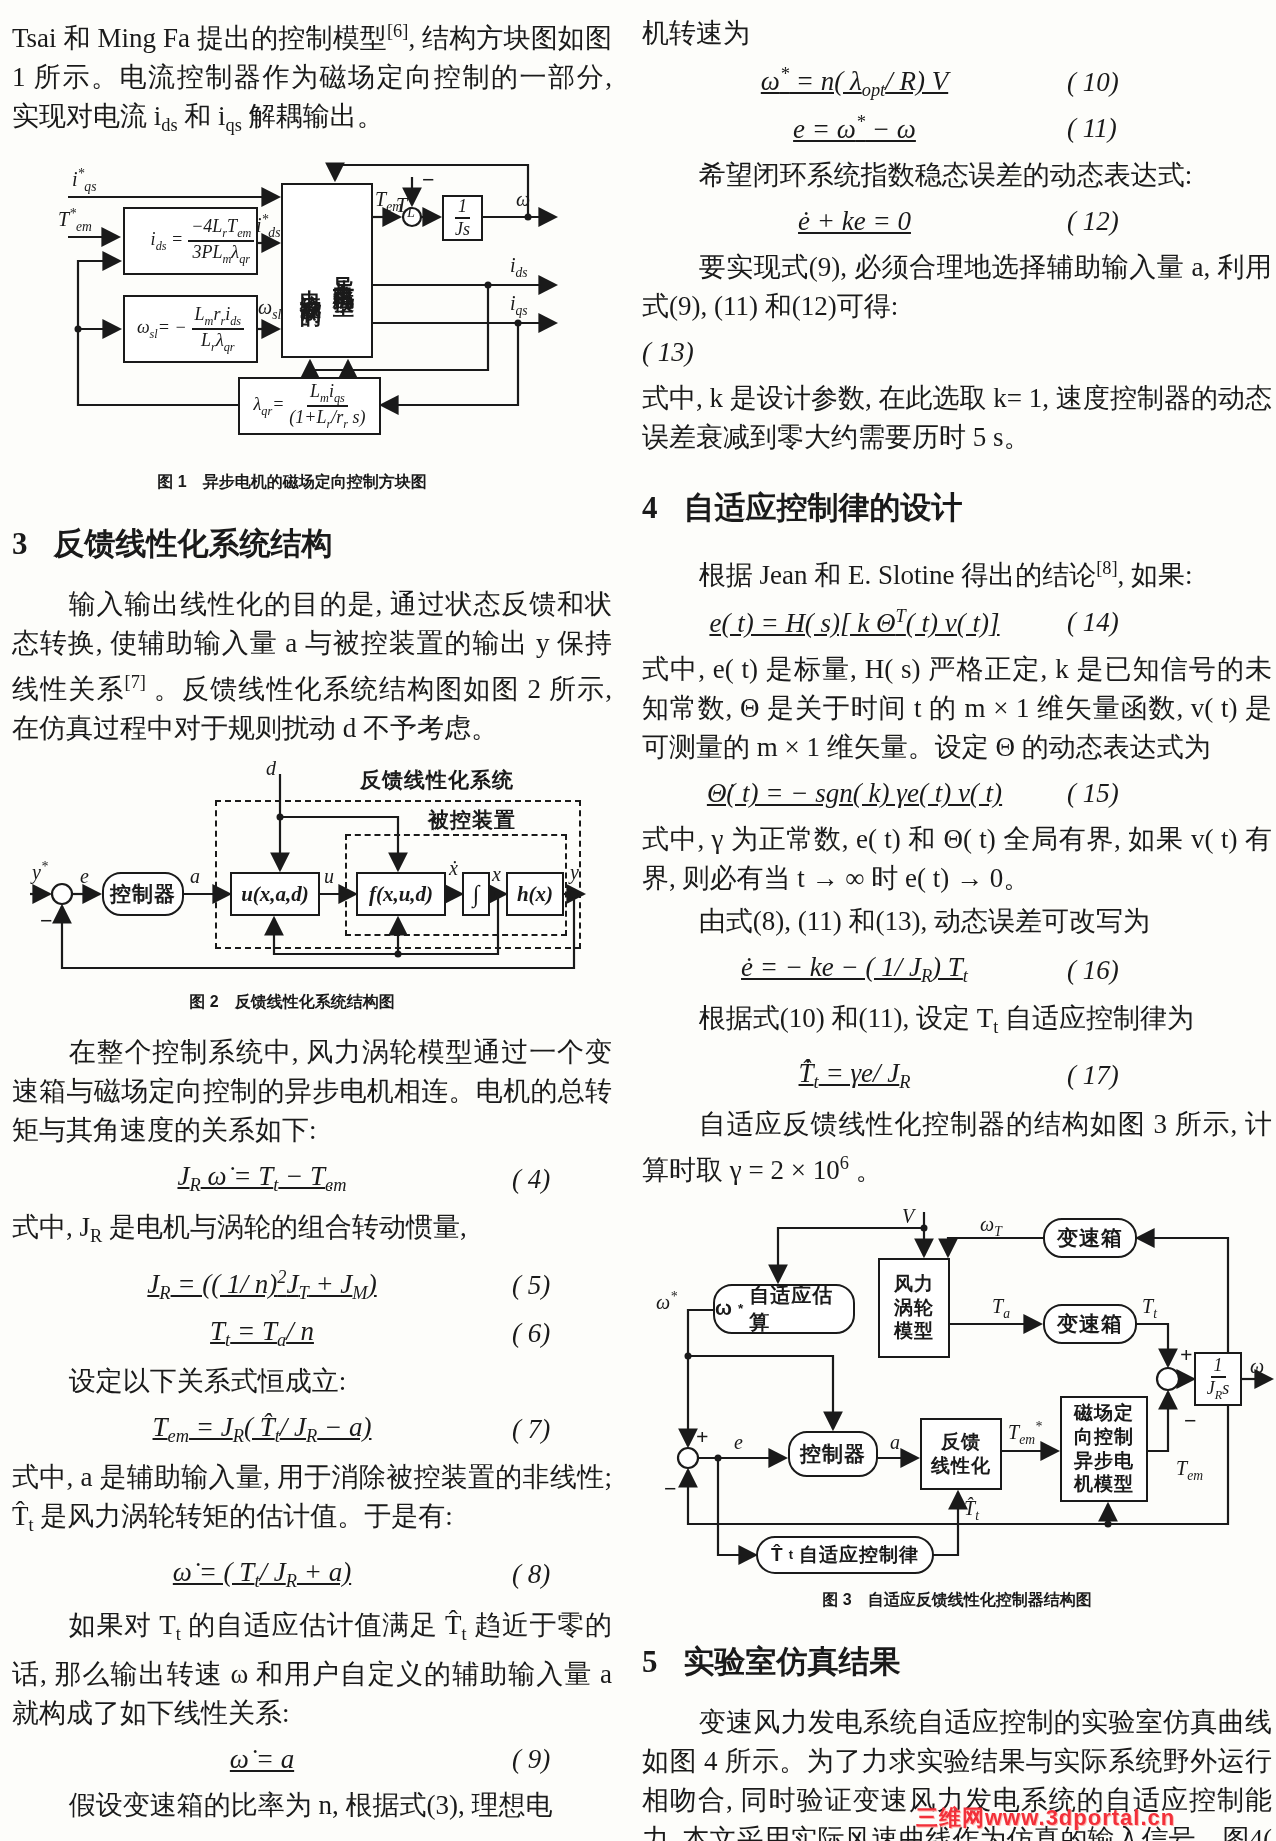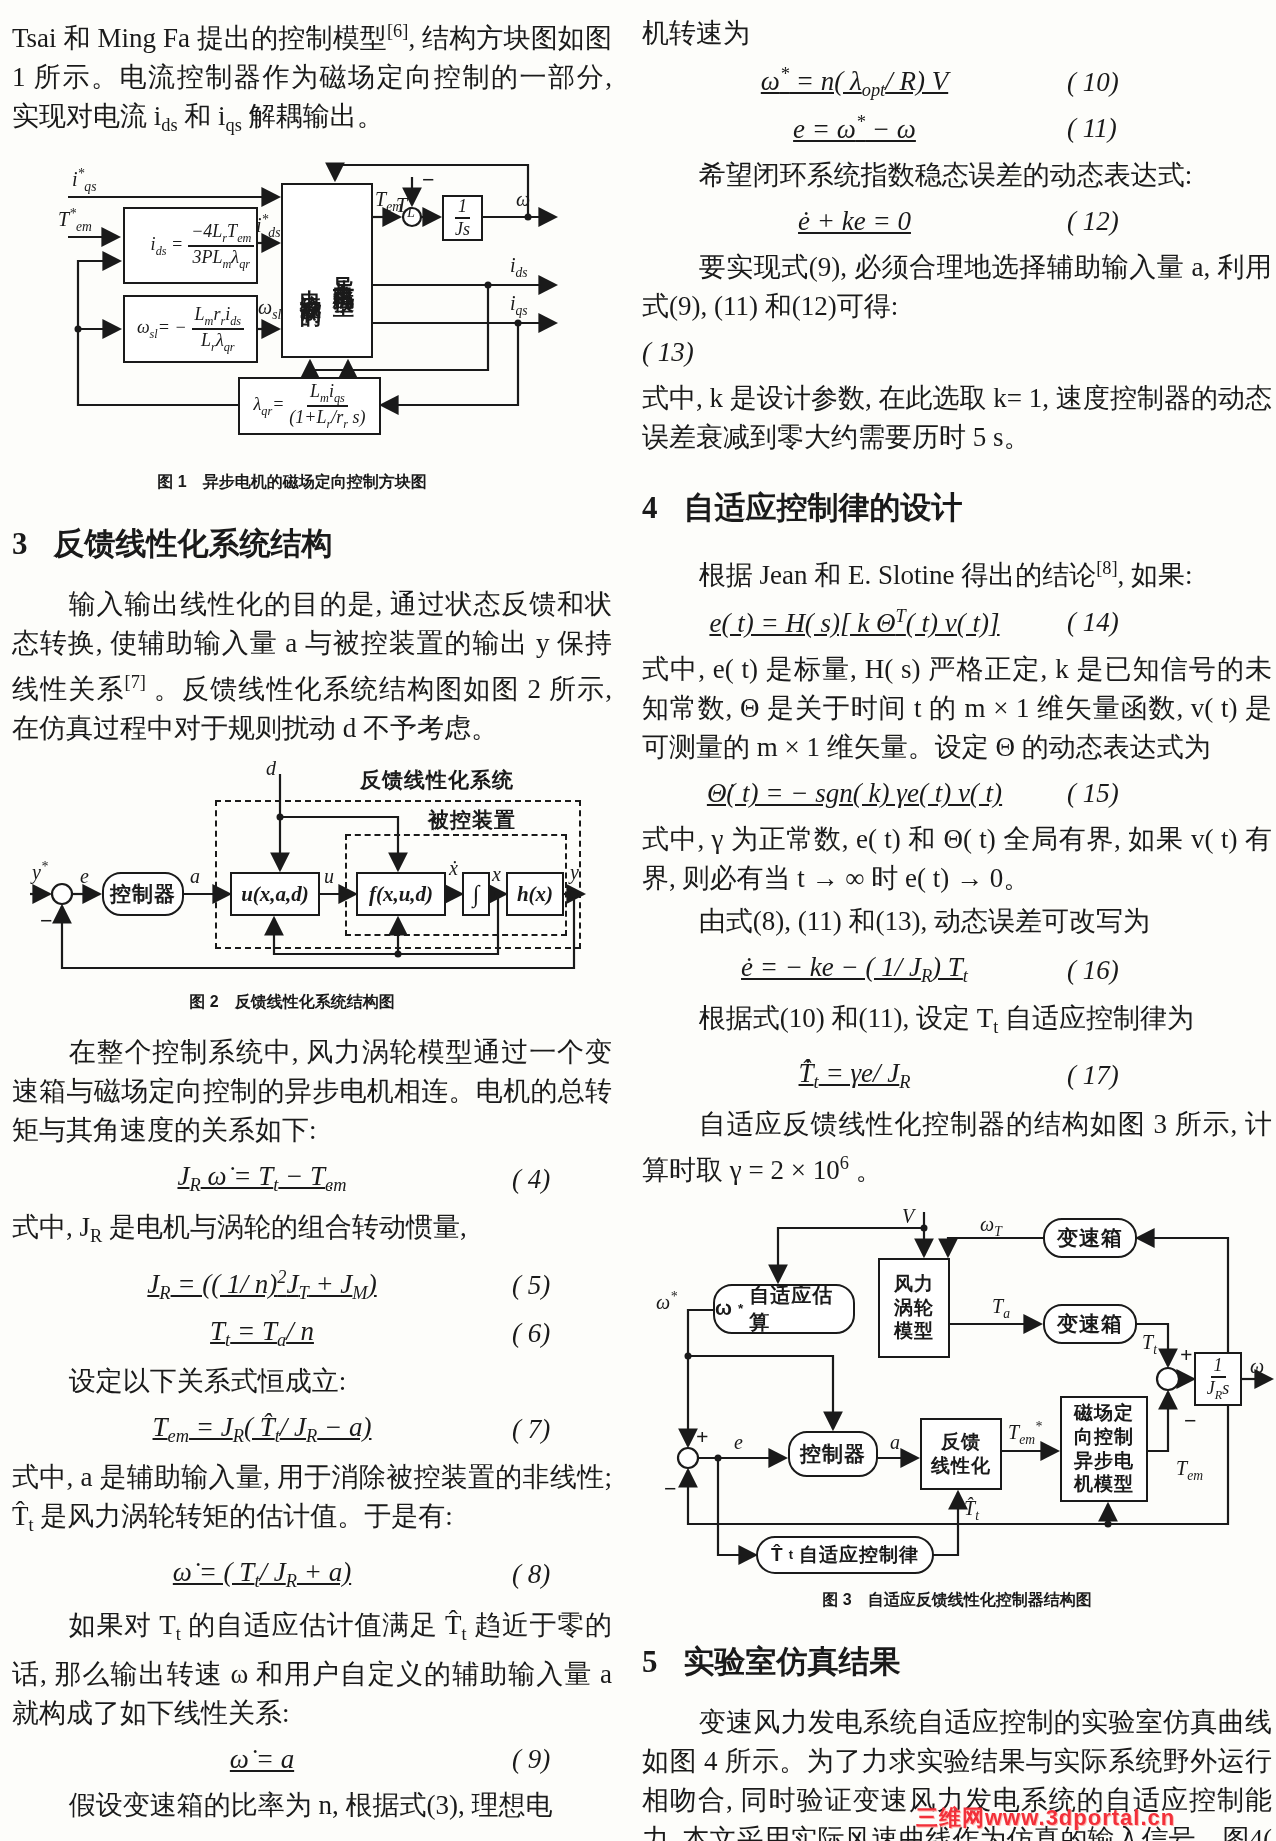--- a/index.html
+++ b/index.html
@@ -78,21 +78,21 @@
         <circle class="dot" cx="470" cy="168" r="3.5"></circle>
         <polyline points="190,250 30,250 30,106 72,106" marker-end="url(#a1)"></polyline>
         <line x1="30" y1="174" x2="72" y2="174" marker-end="url(#a1)"></line>
         <circle class="dot" cx="30" cy="174" r="3.5"></circle>
         <polyline points="440,130 440,215 262,215 262,206" marker-end="url(#a1)"></polyline>
         <circle class="dot" cx="440" cy="130" r="3.5"></circle>
         <line x1="300" y1="215" x2="300" y2="206" marker-end="url(#a1)"></line>
         <circle class="dot" cx="300" cy="215" r="3.5"></circle>
         <circle class="sum" cx="364" cy="62" r="9"></circle>
       </svg>
-      <div class="blk" style="left:75px;top:52px;width:135px;height:77px;padding-left:24px;">
+      <div class="blk" style="left:75px;top:52px;width:135px;height:68px;padding-left:24px;">
         <span class="m">i<sub>ds</sub> =</span>
         <span class="frac">
           <span class="fn">−4L<sub>r</sub>T<sub>em</sub></span>
           <span>3PL<sub>m</sub>λ<sub>qr</sub></span>
         </span>
       </div>
       <div class="blk" style="left:75px;top:140px;width:135px;height:68px;">
         <span class="m">ω<sub>sl</sub>= −</span>
         <span class="frac">
           <span class="fn">L<sub>m</sub>r<sub>r</sub>i<sub>ds</sub></span>
@@ -331,21 +331,21 @@
       </div>
       <div class="blk cjk" style="left:128px;top:330px;width:178px;height:38px;font-size:19px;">T̂<sub>t</sub>自适应控制律</div>
       <div class="sig" style="left:274px;top:0px;">V</div>
       <div class="sig" style="left:352px;top:8px;">ω<sub>T</sub></div>
       <div class="sig" style="left:28px;top:84px;">ω<sup>*</sup></div>
       <div class="sig sig-op" style="left:68px;top:220px;">+</div>
       <div class="sig sig-op" style="left:36px;top:272px;">−</div>
       <div class="sig" style="left:106px;top:226px;">e</div>
       <div class="sig" style="left:262px;top:226px;">a</div>
       <div class="sig" style="left:364px;top:90px;">T<sub>a</sub></div>
-      <div class="sig" style="left:514px;top:90px;margin-top:36px;">T<sub>t</sub></div>
+      <div class="sig" style="left:514px;top:90px;">T<sub>t</sub></div>
       <div class="sig sig-op" style="left:552px;top:138px;">+</div>
       <div class="sig" style="left:380px;top:214px;">T<sub>em</sub><sup>*</sup></div>
       <div class="sig" style="left:548px;top:252px;">T<sub>em</sub></div>
       <div class="sig sig-op" style="left:556px;top:204px;">−</div>
       <div class="sig" style="left:336px;top:292px;">T̂<sub>t</sub></div>
       <div class="sig" style="left:622px;top:150px;">ω</div>
     </div>
     <div class="figcap" style="width:630px;">图 3　自适应反馈线性化控制器结构图</div>
 
     <div class="sec-h">

